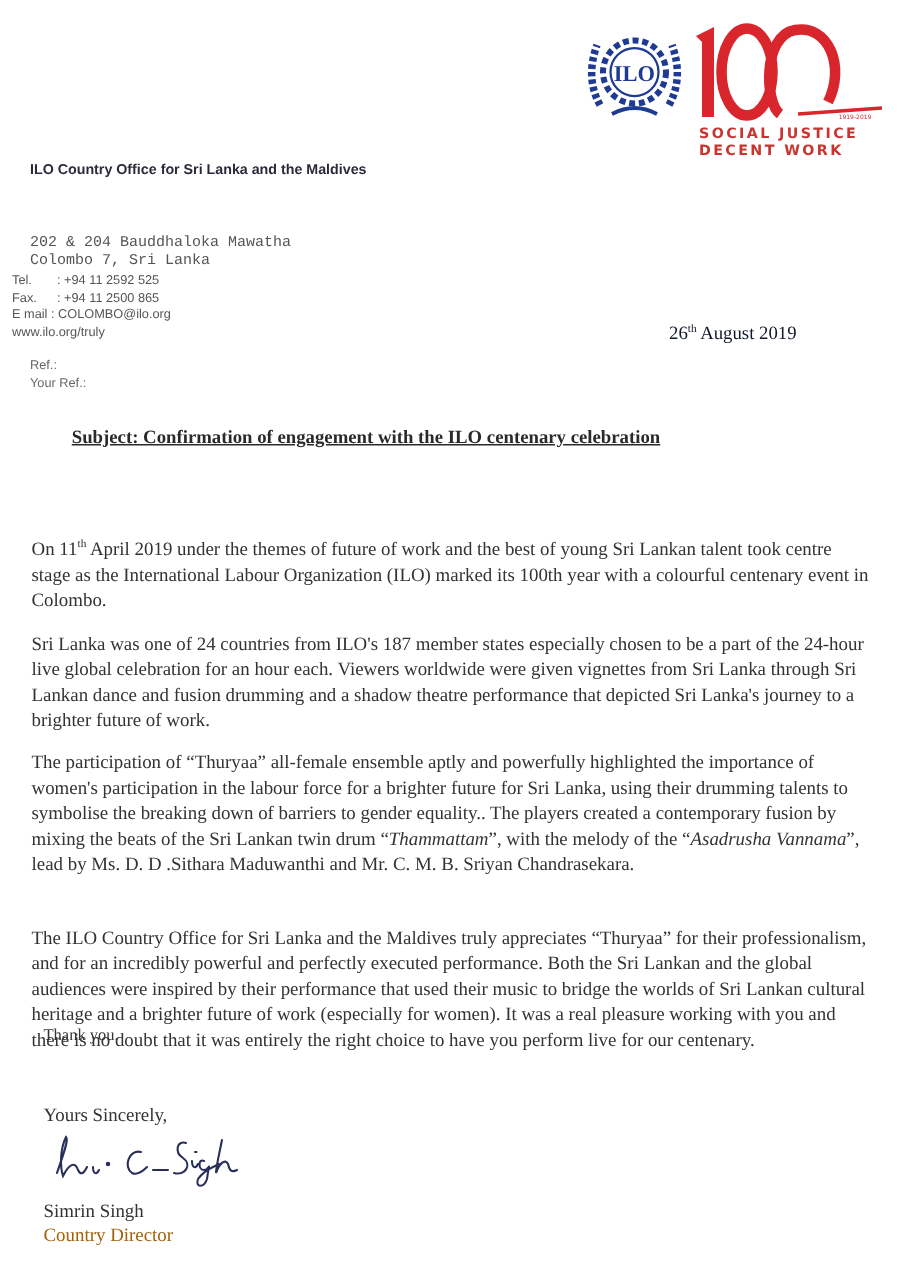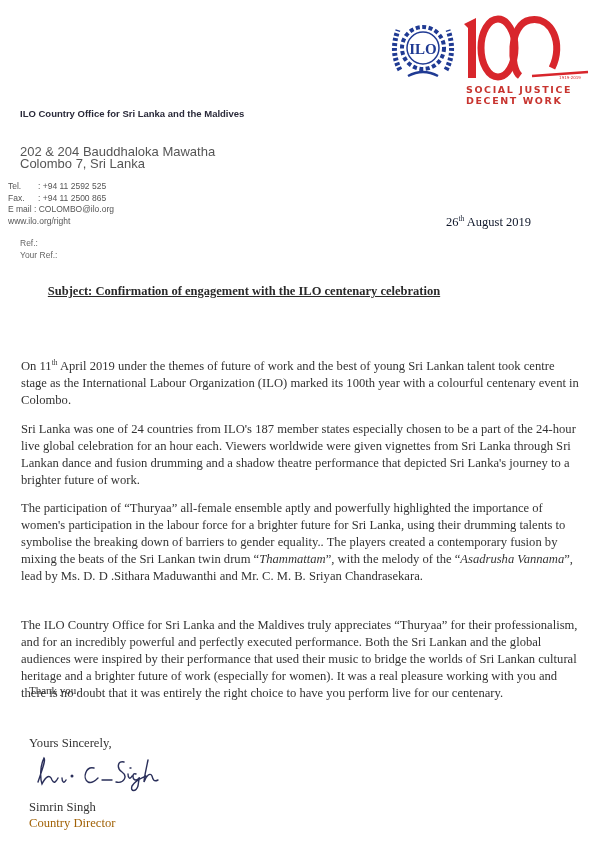--- a/index.html
+++ b/index.html
@@ -5,21 +5,21 @@
   html, body { margin: 0; padding: 0; background: #ffffff; }
   body { width: 600px; height: 858px; position: relative; overflow: hidden; color: #2b2b2b; }
   .sans { font-family: "Liberation Sans", sans-serif; }
   .serif { font-family: "Liberation Serif", serif; }
 
   #logo-ilo { position: absolute; left: 386px; top: 12px; width: 74px; height: 72px; }
   #logo-100 { position: absolute; left: 460px; top: 14px; width: 132px; height: 70px; }
   #tagline { position: absolute; left: 466px; top: 84px; width: 130px; font-family: "DejaVu Sans", sans-serif; font-weight: bold; font-size: 9.5px; letter-spacing: 1.6px; color: #c8342f; line-height: 11px; }
 
   #office-name { position: absolute; left: 20px; top: 107px; width: 280px; font-size: 9.5px; font-weight: bold; color: #2a2a3a; line-height: 13px; }
-  #address { position: absolute; left: 20px; top: 146px; font-size: 13px; color: #555; line-height: 11.5px; }
+  #address { position: absolute; left: 20px; top: 157px; font-size: 10px; color: #555; line-height: 11.5px; font-family: Liberation Mono, monospace; }
   #contacts { position: absolute; left: 8px; top: 181px; font-size: 8.5px; color: #555; line-height: 11.5px; }
   .crow { white-space: pre; }
   .clabel { display: inline-block; width: 30px; }
   #refs { position: absolute; left: 20px; top: 238px; font-size: 8.5px; color: #666; line-height: 11.5px; }
 
   #date { position: absolute; left: 446px; top: 214px; font-size: 12.5px; color: #0f172a; }
   #date sup { font-size: 7.5px; }
 
   #subject { position: absolute; left: 0; width: 488px; top: 284px; text-align: center; font-size: 12.5px; font-weight: bold; text-decoration: underline; color: #2a2a2a; }
 
@@ -68,21 +68,21 @@
 
 <div id="address" class="sans">
   <div>202 &amp; 204 Bauddhaloka Mawatha</div>
   <div>Colombo 7, Sri Lanka</div>
 </div>
 
 <div id="contacts" class="sans">
   <div class="crow"><span class="clabel">Tel.</span><span>: +94 11 2592 525</span></div>
   <div class="crow"><span class="clabel">Fax.</span><span>: +94 11 2500 865</span></div>
   <div class="crow"><span>E mail</span> <span>: COLOMBO@ilo.org</span></div>
-  <div>www.ilo.org/right</div>
+  <div>www.ilo.org/truly</div>
 </div>
 
 <div id="refs" class="sans">
   <div>Ref.:</div>
   <div>Your Ref.:</div>
 </div>
 
 <div id="date" class="serif"><span>26</span><sup>th</sup><span> August 2019</span></div>
 
 <div id="subject" class="serif">Subject: Confirmation of engagement with the ILO centenary celebration</div>

